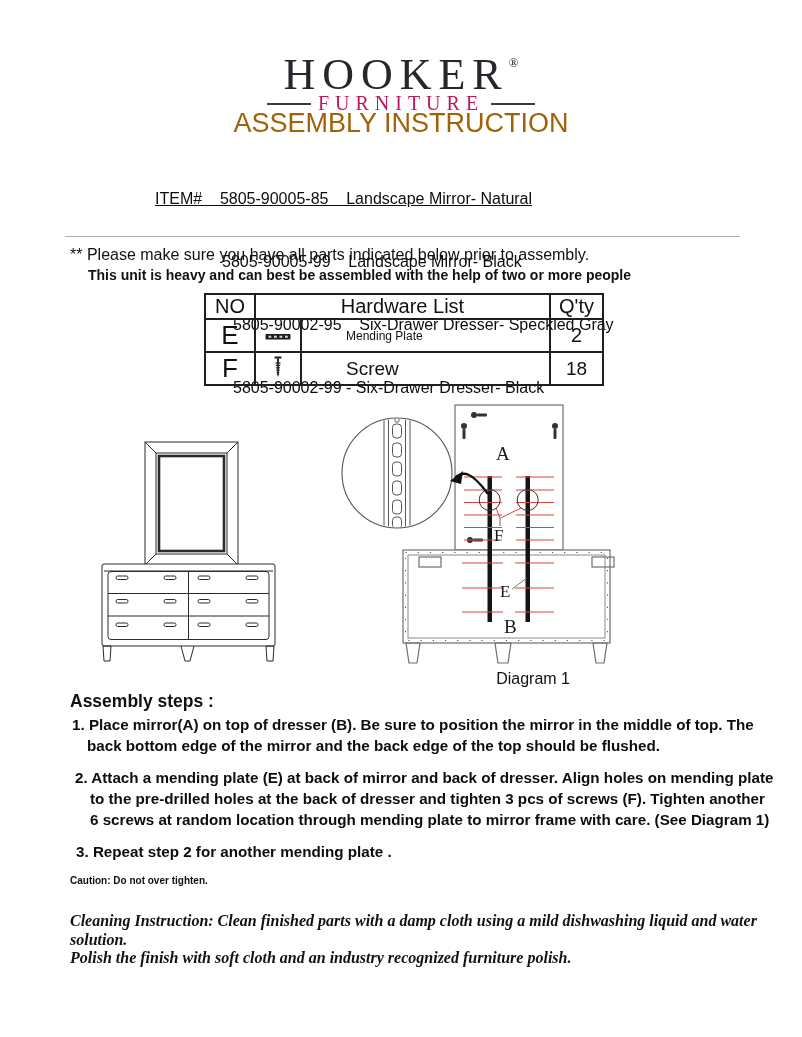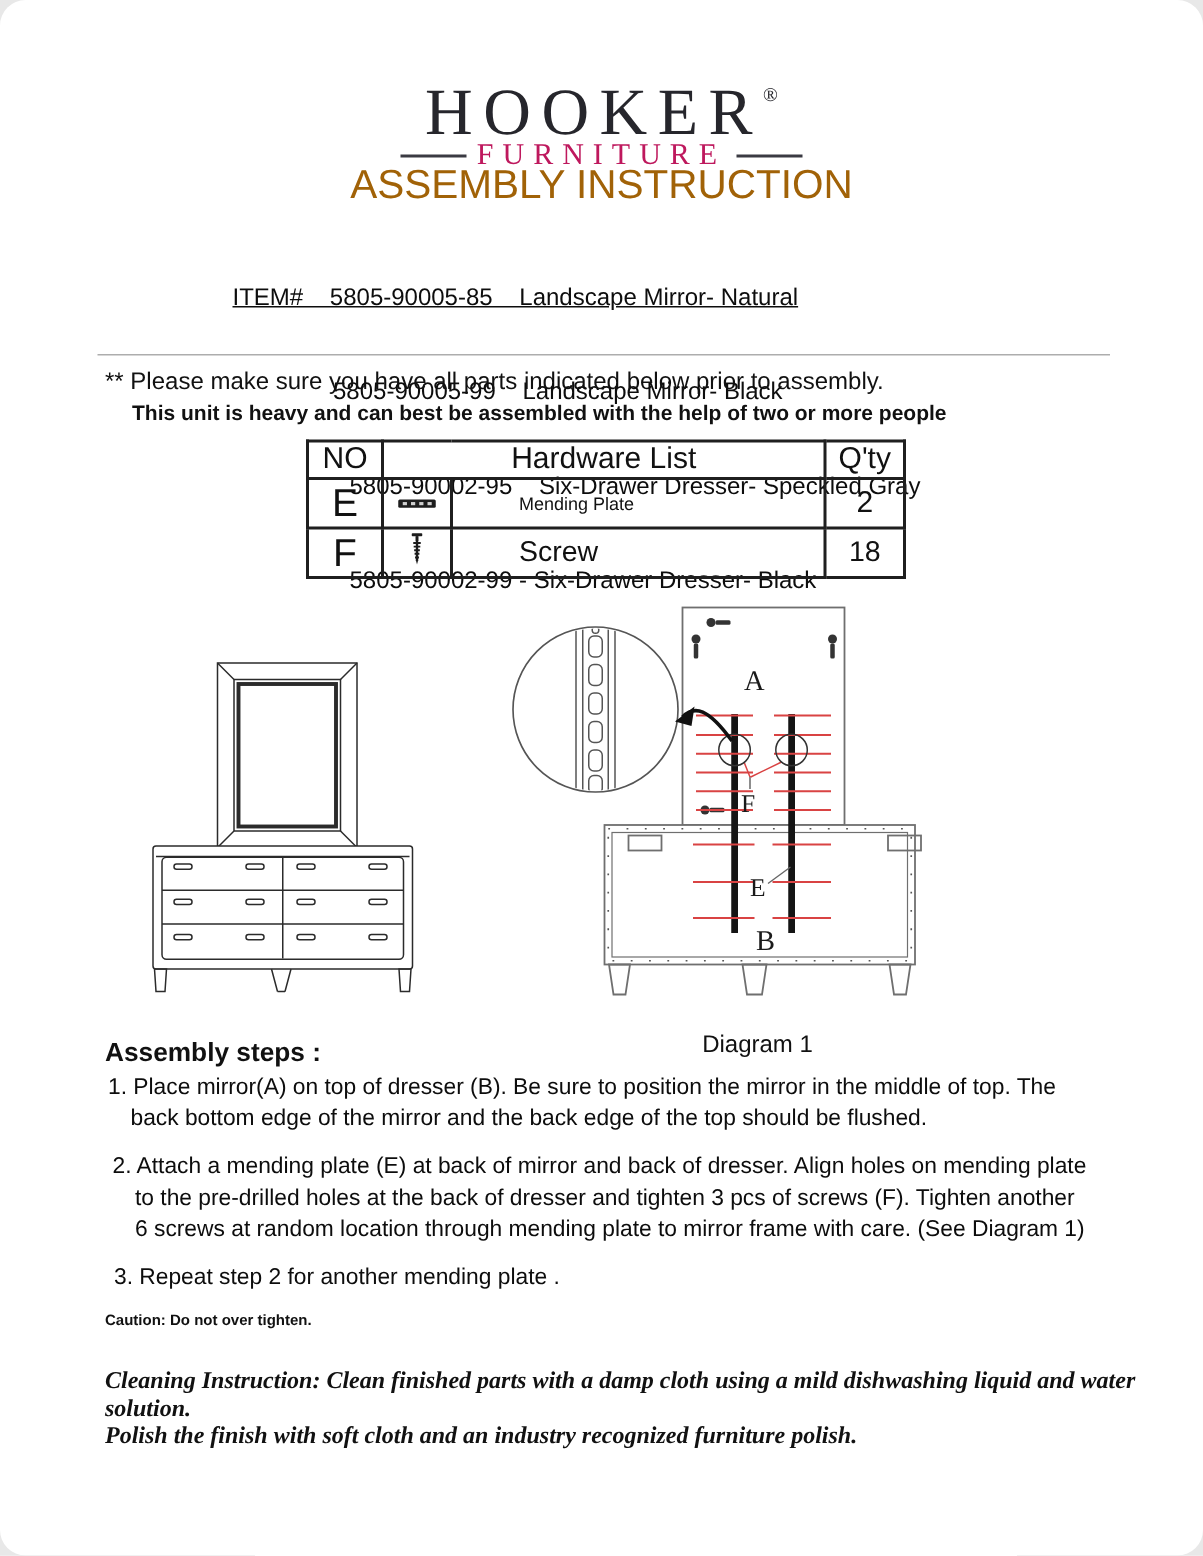--- a/index.html
+++ b/index.html
@@ -1,19 +1,19 @@
 <!DOCTYPE html>
 <html><head>
 <meta charset="utf-8">
 <style>
   html,body { margin:0; padding:0; background:#e8e8e8; }
   .page {
     position:relative; width:802px; height:1037px; margin:0 auto;
     background:#ffffff; overflow:hidden;
-    font-family:"Liberation Sans","DejaVu Sans",sans-serif; color:#111;border-radius:17px;
+    font-family:"Liberation Sans","DejaVu Sans",sans-serif; color:#111;
   }
   .abs { position:absolute; }
 
   
   .brand { top:40px; left:0; width:802px; text-align:center;
     font-family:"Liberation Serif","DejaVu Serif",serif; font-size:44px;
     letter-spacing:7px; color:#26262c; line-height:46px; }
   .brand sup { font-size:13px; letter-spacing:0; vertical-align:22px; }
   .brand-sub { top:92px; left:0; width:802px; display:flex; align-items:center; justify-content:center; gap:7px; }
   .brand-sub .dash { width:44px; height:0; border-top:2px solid #3a3a42; }
@@ -35,24 +35,24 @@
   table.hw td { border:2px solid #1f1f1f; text-align:center; vertical-align:middle; padding:0; }
   td.c-no { width:48px; } td.c-ic { width:44px; } td.c-nm { width:203px; } td.c-qt { width:51px; }
   tr.hdr td { height:21px; font-size:20px; }
   tr.hrow td { height:29px; }
   td.no { font-size:26px; }
   td.nm { text-align:left !important; padding-left:44px !important; }
   .nm-sm { font-size:12px; } .nm-lg { font-size:19px; }
   .qt-sm { font-size:20px; } .qt-lg { font-size:19px; }
 
   svg.diagram { position:absolute; left:55px; top:390px; width:710px; height:300px; }
-  .caption { top:670px; left:440px; width:130px; text-align:center; font-size:16px;margin-top:18px; }
+  .caption { top:670px; left:440px; width:130px; text-align:right; font-size:16px; }
 
   .steps-heading { top:691px; left:70px; font-size:17.5px; font-weight:bold; }
-  .step { font-size:15.2px; line-height:21px; color:#0d0d0d; }
+  .step { font-size:15.2px; line-height:21px; color:#0d0d0d;font-weight:bold; }
   .st1 { top:714px; left:72px; } .st2 { top:767px; left:75px; } .st3 { top:841px; left:76px; }
   .step .ind { margin-left:15px; }
   .caution { top:875px; left:70px; font-size:10px; font-weight:bold; }
   .cleaning { top:912px; left:70px; font-family:"Liberation Serif","DejaVu Serif",serif;
     font-size:16px; font-weight:bold; font-style:italic; line-height:18.5px; }
 </style>
 </head>
 <body>
 
 <div class="page">

